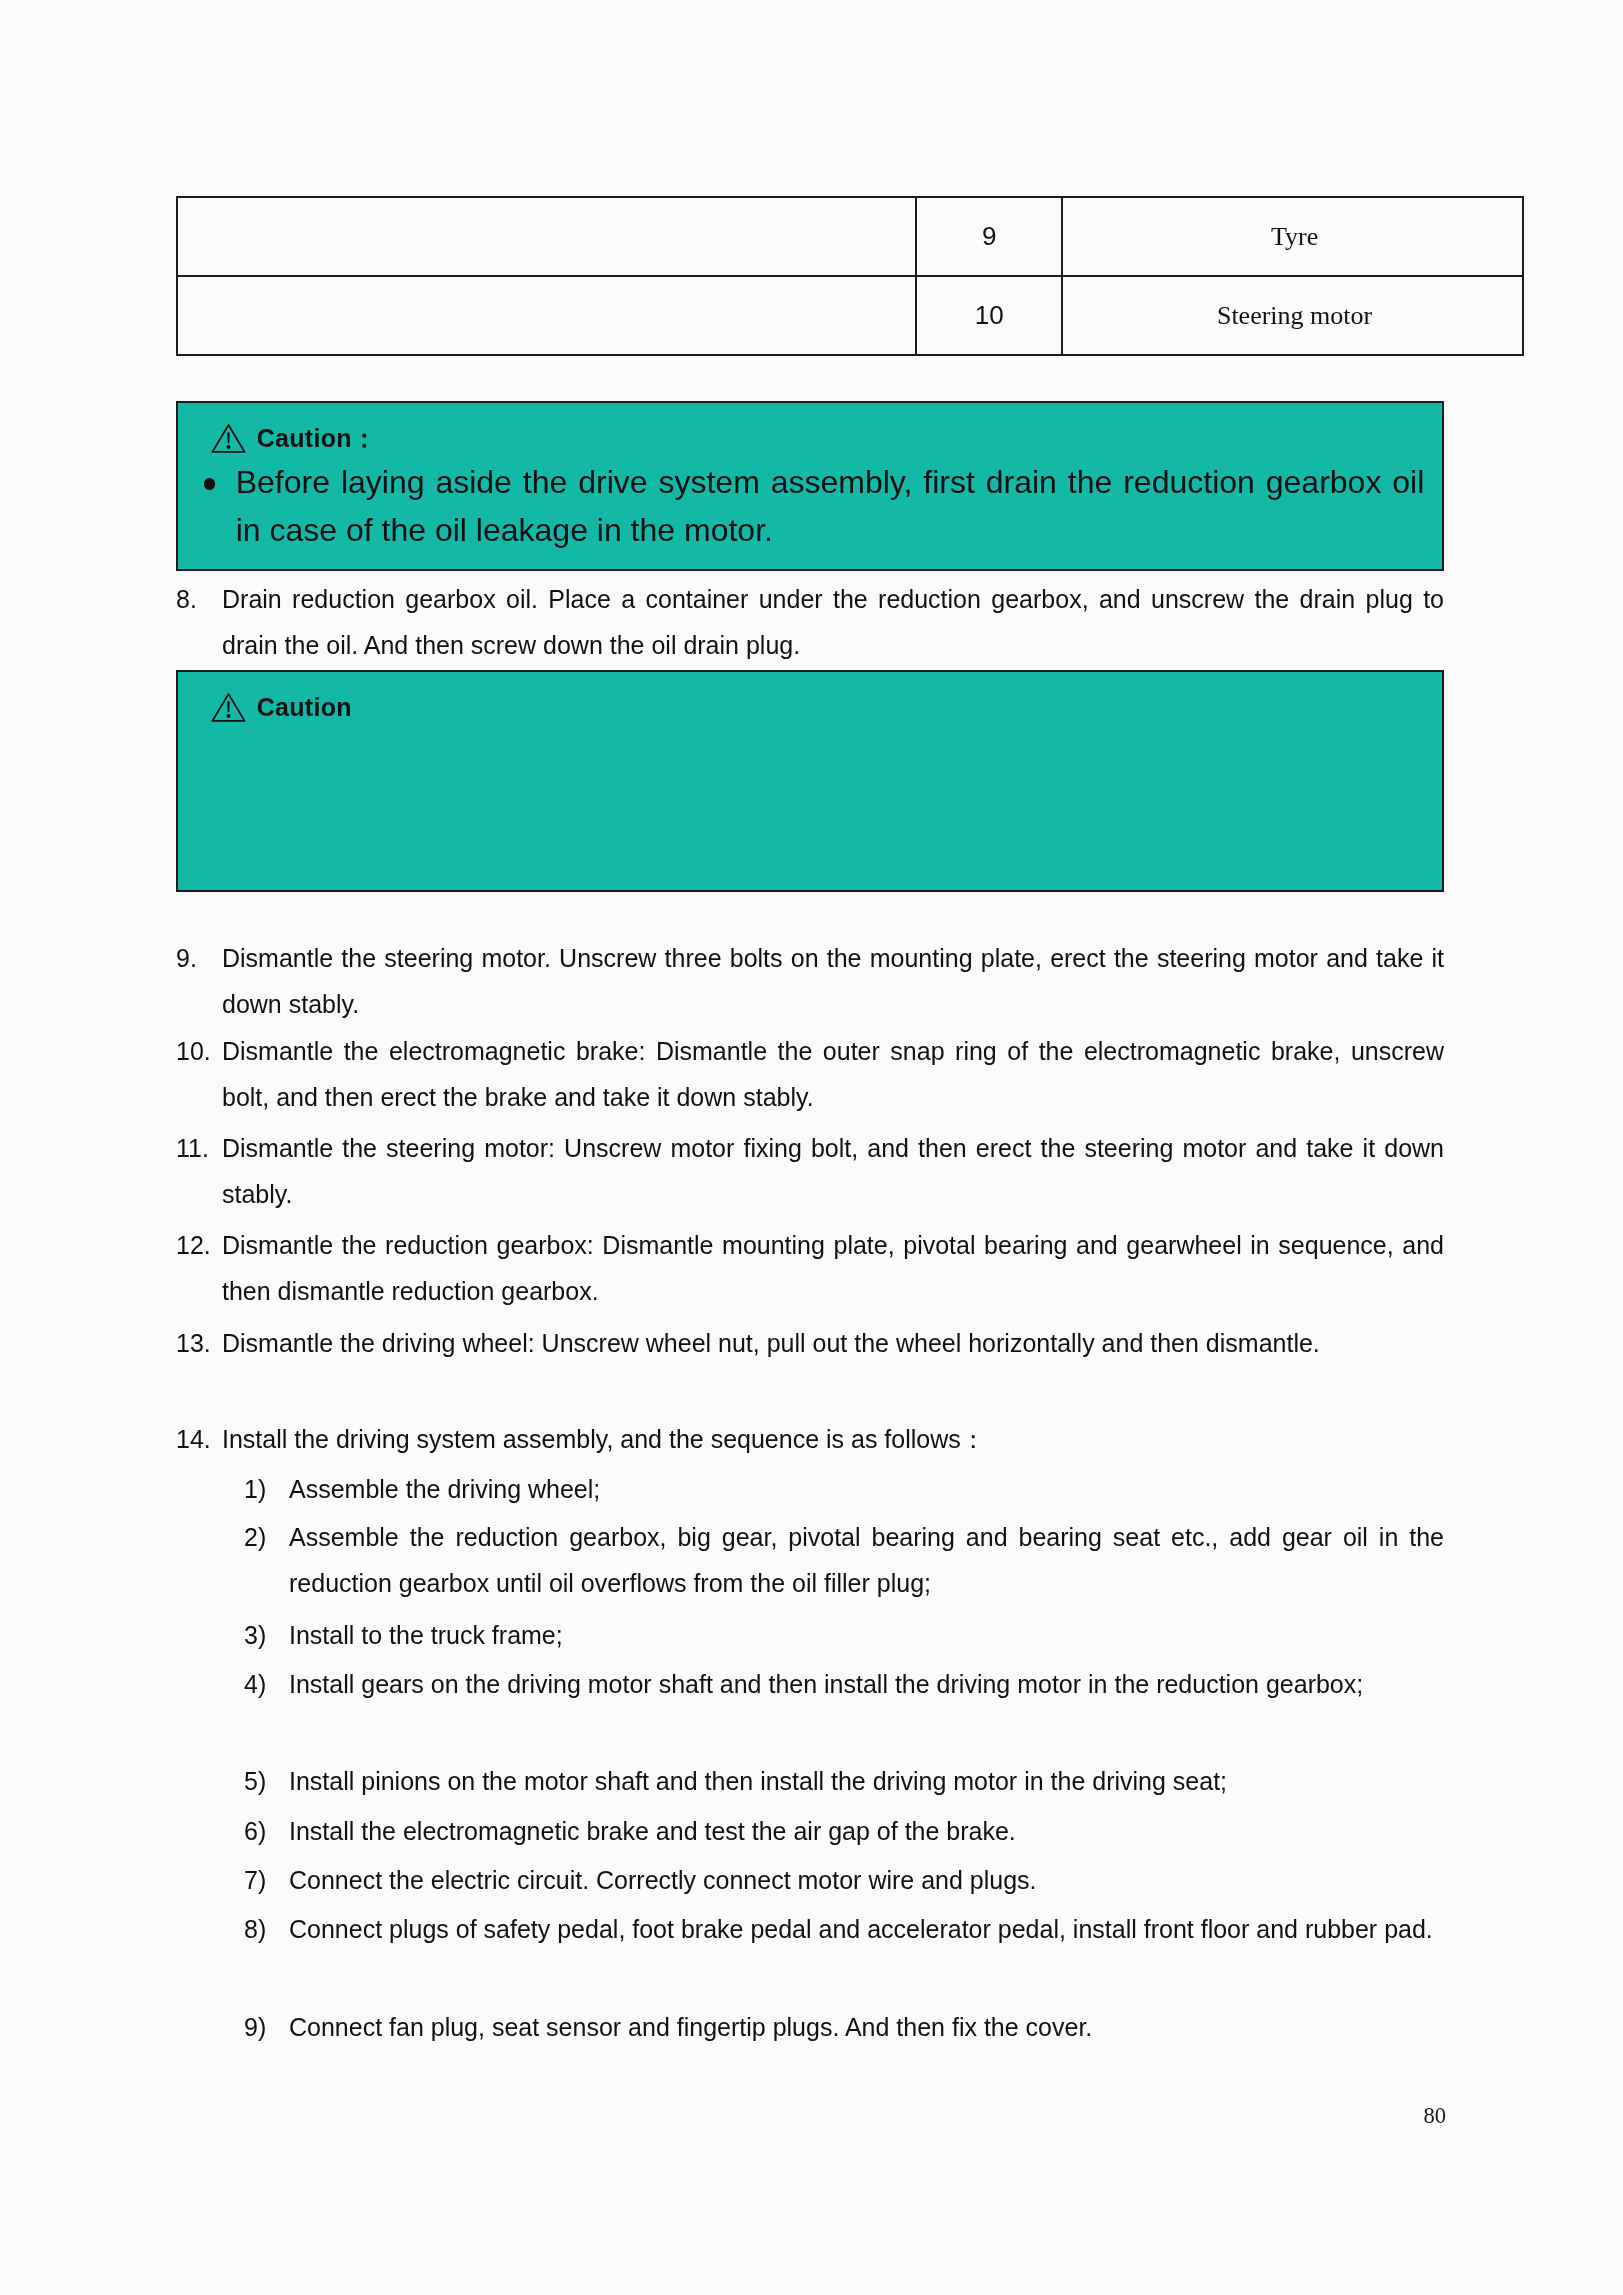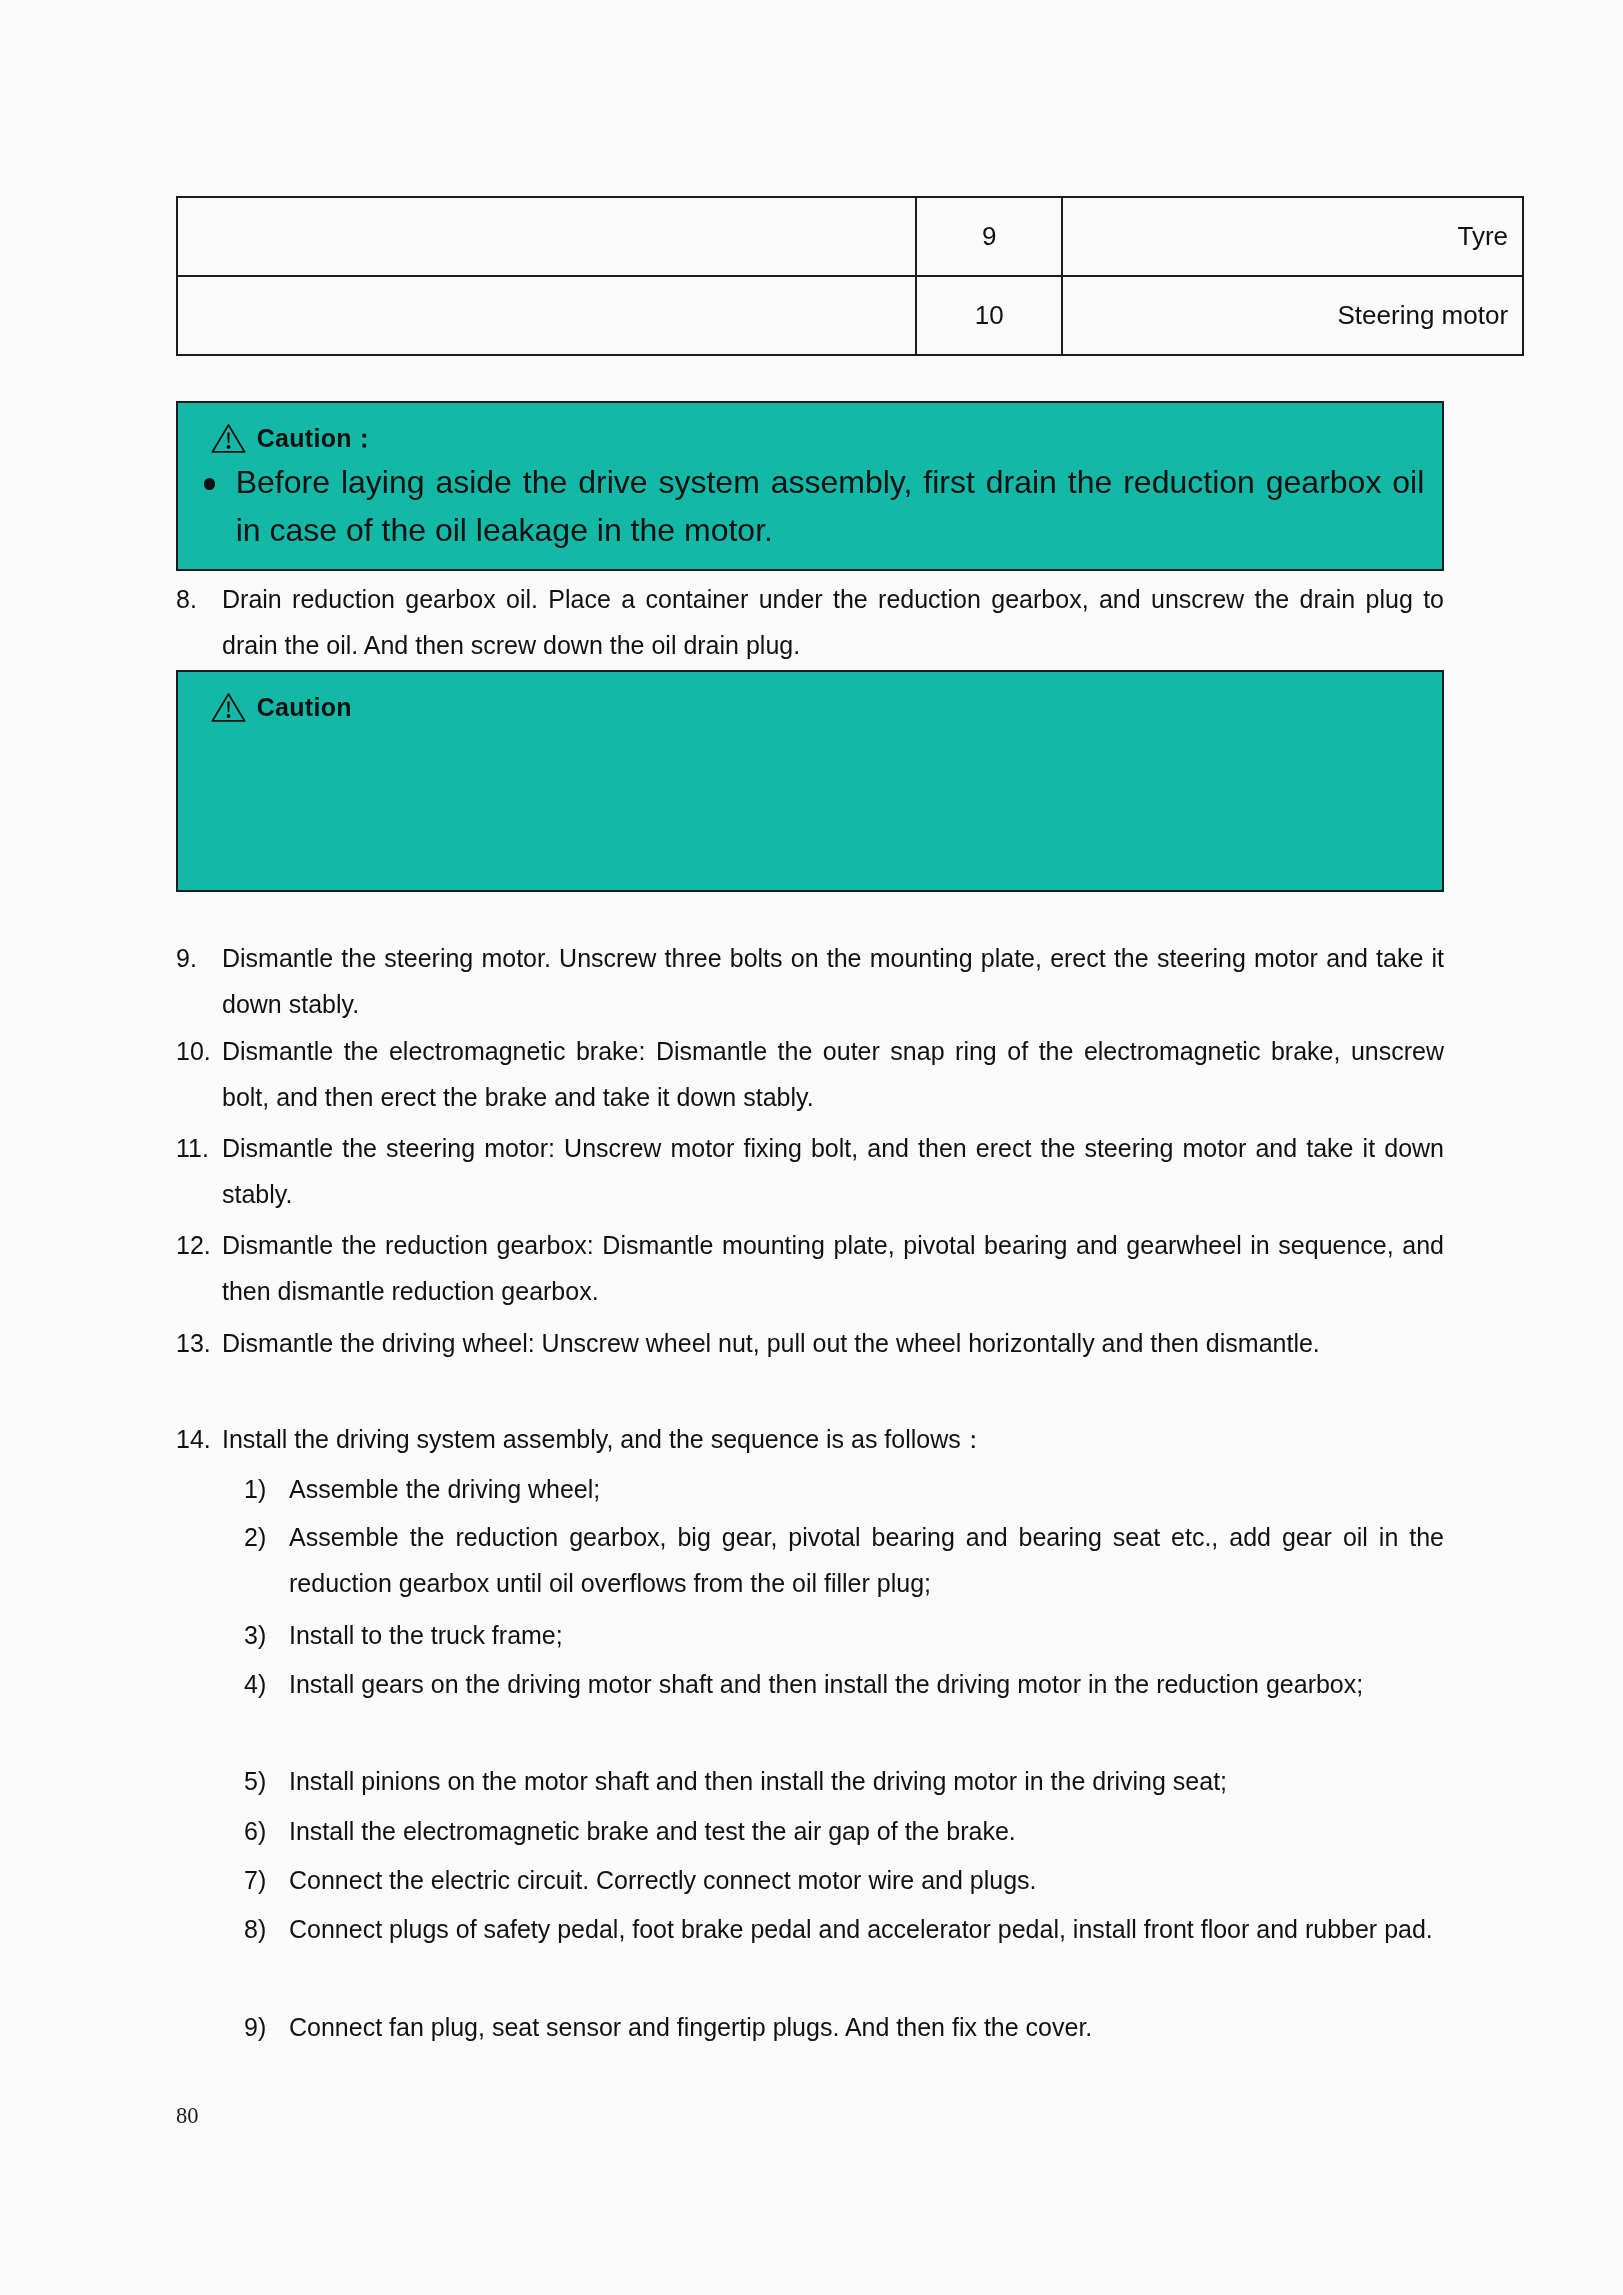--- a/index.html
+++ b/index.html
@@ -41,21 +41,21 @@
     border: 2px solid #1c1c1c;
     height: 77px;
     padding: 0 13.6px;
     font-size: 26px;
     line-height: 1.2;
     vertical-align: middle;
     background: #fafafa;
   }
   .parts-table td.col-blank  { width: 710px; border-right-width: 2px; }
   .parts-table td.col-num    { width: 117px; text-align: center; }
-  .parts-table td.col-name   { width: 427px; text-align: right; padding-left: 17.7px; }
+  .parts-table td.col-name   { width: 427px; text-align: center; padding-left: 17.7px; font-family: Liberation Serif, serif; }
 
   
   .caution-box {
     position: absolute;
     left: 0;
     width: 1268px;
     box-sizing: border-box;
     border: 2px solid #1c1c1c;
     background: #14b8a6;
     padding: 15px 17.7px 12.3px 17.7px;
@@ -158,21 +158,21 @@
     text-align-last: left;
   }
   .substep.no-justify .body { text-align: right; text-align-last: left; }
 
   
   .page-number {
     position: absolute;
     left: 0;
     top: 2103px;
     width: 1270px;
-    text-align: left;
+    text-align: right;
     font-family: "Liberation Serif", serif;
     font-size: 22.5px;
     color: #1a1a1a;
   }
 </style>
 </head>
 <body>
 
 <div id="page">
   <div class="content">

